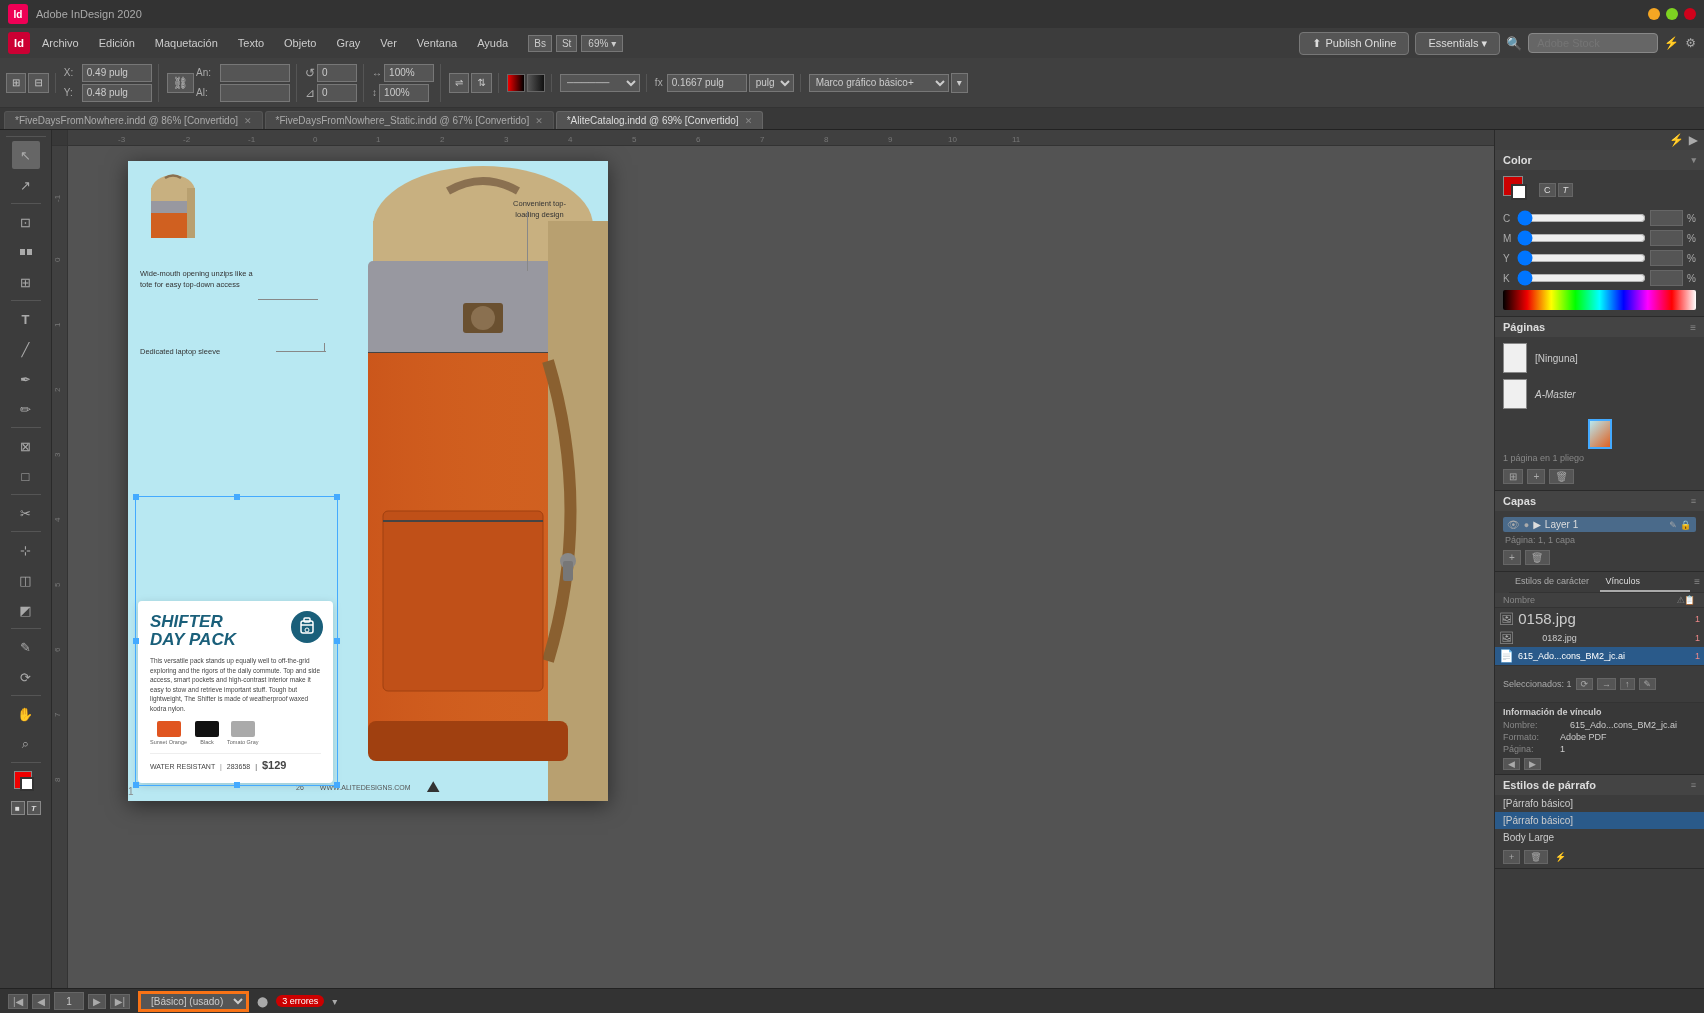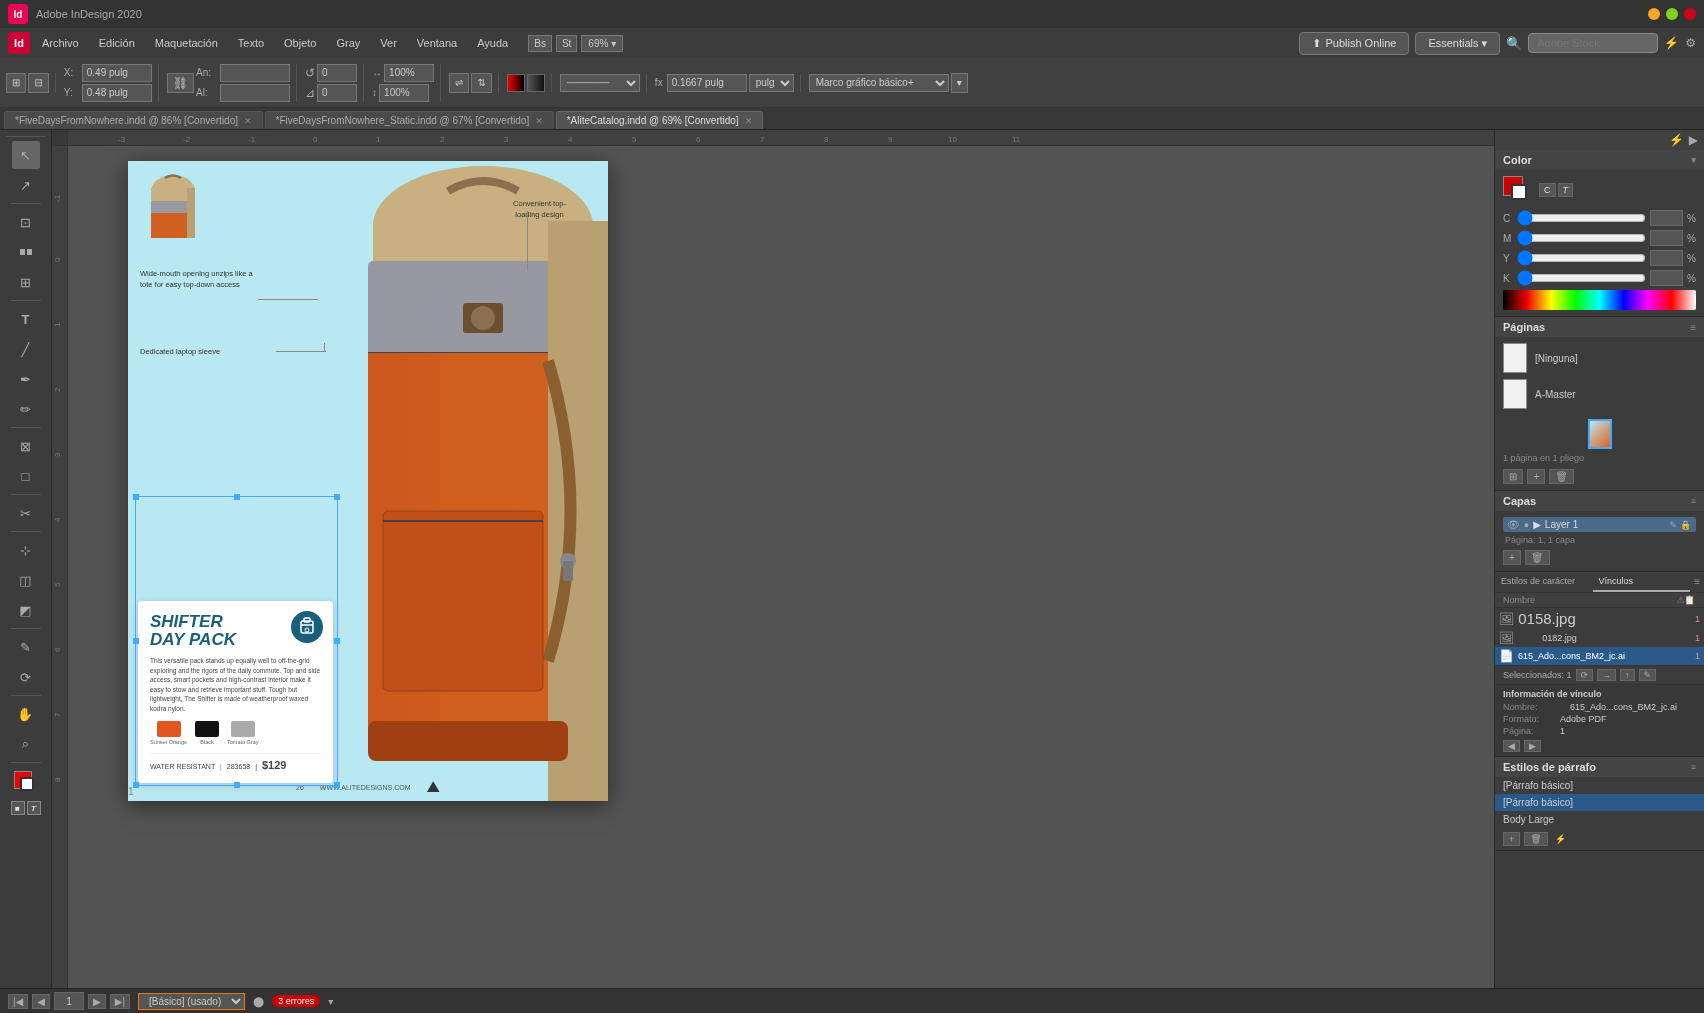--- a/index.html
+++ b/index.html
@@ -317,21 +317,21 @@
     }
     .error-badge {
       background: #c00;
       color: white;
       border-radius: 10px;
       padding: 1px 6px;
       font-size: 9px;
     }
     .status-mode {
       background: #555;
-      border: 1px solid #f97316;
+      border: 3px solid #f97316;
       padding: 1px 6px;
       font-size: 10px;
       color: #ccc;
     }
   </style>
 </head>
 <body>
 
 <div id="title-bar">
   <div style="display:flex;align-items:center;gap:8px;">
@@ -787,21 +787,21 @@
       <div class="panel-body">
         <div class="pages-list">
 
           <div style="display:flex;gap:8px;align-items:center;margin-bottom:2px;">
             <div style="width:24px;height:30px;background:#f0f0f0;border:1px solid #888;"></div>
             <span style="color:#ccc;font-size:10px;">[Ninguna]</span>
           </div>
 
           <div style="display:flex;gap:8px;align-items:center;margin-bottom:6px;">
             <div style="width:24px;height:30px;background:#f0f0f0;border:1px solid #888;"></div>
-            <span style="color:#ccc;font-size:10px;">A-Master</span>
+            <span style="color:#ccc;font-size:10px;font-style:italic;">A-Master</span>
           </div>
 
           <div style="display:flex;gap:8px;align-items:center;justify-content:center;">
             <div style="width:24px;height:30px;background:#b8e8f0;border:2px solid #4af;">
               <div style="width:100%;height:100%;background:linear-gradient(135deg,#b8e8f0,#e06020);"></div>
             </div>
           </div>
         </div>
         <div style="font-size:9px;color:#888;padding:4px 0;">1 página en 1 pliego</div>
 
@@ -831,21 +831,21 @@
 
         <div style="display:flex;gap:4px;margin-top:2px;">
           <button style="background:#555;border:1px solid #666;color:#aaa;padding:1px 5px;font-size:10px;cursor:pointer;">+</button>
           <button style="background:#555;border:1px solid #666;color:#aaa;padding:1px 5px;font-size:10px;cursor:pointer;">🗑</button>
         </div>
       </div>
     </div>
 
     <div class="panel-section">
 
-      <div style="display:flex;border-bottom:1px solid #333;">
+      <div style="display:flex;border-bottom:1px solid #333;margin-left:14px;">
         <div style="flex:1;padding:4px 6px;font-size:9px;color:#aaa;cursor:pointer;border-bottom:2px solid transparent;">Estilos de carácter</div>
         <div style="flex:1;padding:4px 6px;font-size:9px;color:#ddd;cursor:pointer;border-bottom:2px solid #aaa;">Vínculos</div>
         <span style="color:#888;font-size:10px;padding:4px;cursor:pointer;">≡</span>
       </div>
 
       <div style="display:flex;padding:2px 8px;background:#404040;border-bottom:1px solid #333;">
         <span style="flex:1;font-size:9px;color:#888;">Nombre</span>
         <span style="color:#888;font-size:9px;cursor:pointer;">⚠</span>
         <span style="color:#888;font-size:9px;cursor:pointer;">📋</span>
       </div>
@@ -859,21 +859,21 @@
         <span style="font-size:12px;color:#aaa;">🖼</span>
         <span style="flex:1;font-size:9px;color:#ccc;margin-left:24px;">0182.jpg</span>
         <span style="font-size:9px;color:#e88;">1</span>
       </div>
       <div class="link-row link-selected" style="background:#2a5a8a;">
         <span style="font-size:12px;color:#aaa;">📄</span>
         <span style="flex:1;font-size:9px;color:#fff;">615_Ado...cons_BM2_jc.ai</span>
         <span style="font-size:9px;color:#e88;">1</span>
       </div>
 
-      <div style="padding:3px 8px;font-size:9px;color:#aaa;border-top:1px solid #333;">
+      <div style="padding:12px 8px;font-size:9px;color:#aaa;border-top:1px solid #333;">
         <div style="display:flex;gap:4px;align-items:center;">
           <span>Seleccionados: 1</span>
           <button style="background:#555;border:1px solid #666;color:#aaa;padding:0 4px;font-size:9px;cursor:pointer;">⟳</button>
           <button style="background:#555;border:1px solid #666;color:#aaa;padding:0 4px;font-size:9px;cursor:pointer;">→</button>
           <button style="background:#555;border:1px solid #666;color:#aaa;padding:0 4px;font-size:9px;cursor:pointer;">↑</button>
           <button style="background:#555;border:1px solid #666;color:#aaa;padding:0 4px;font-size:9px;cursor:pointer;">✎</button>
         </div>
       </div>
 
       <div style="background:#383838;padding:4px 8px;border-top:1px solid #333;">

